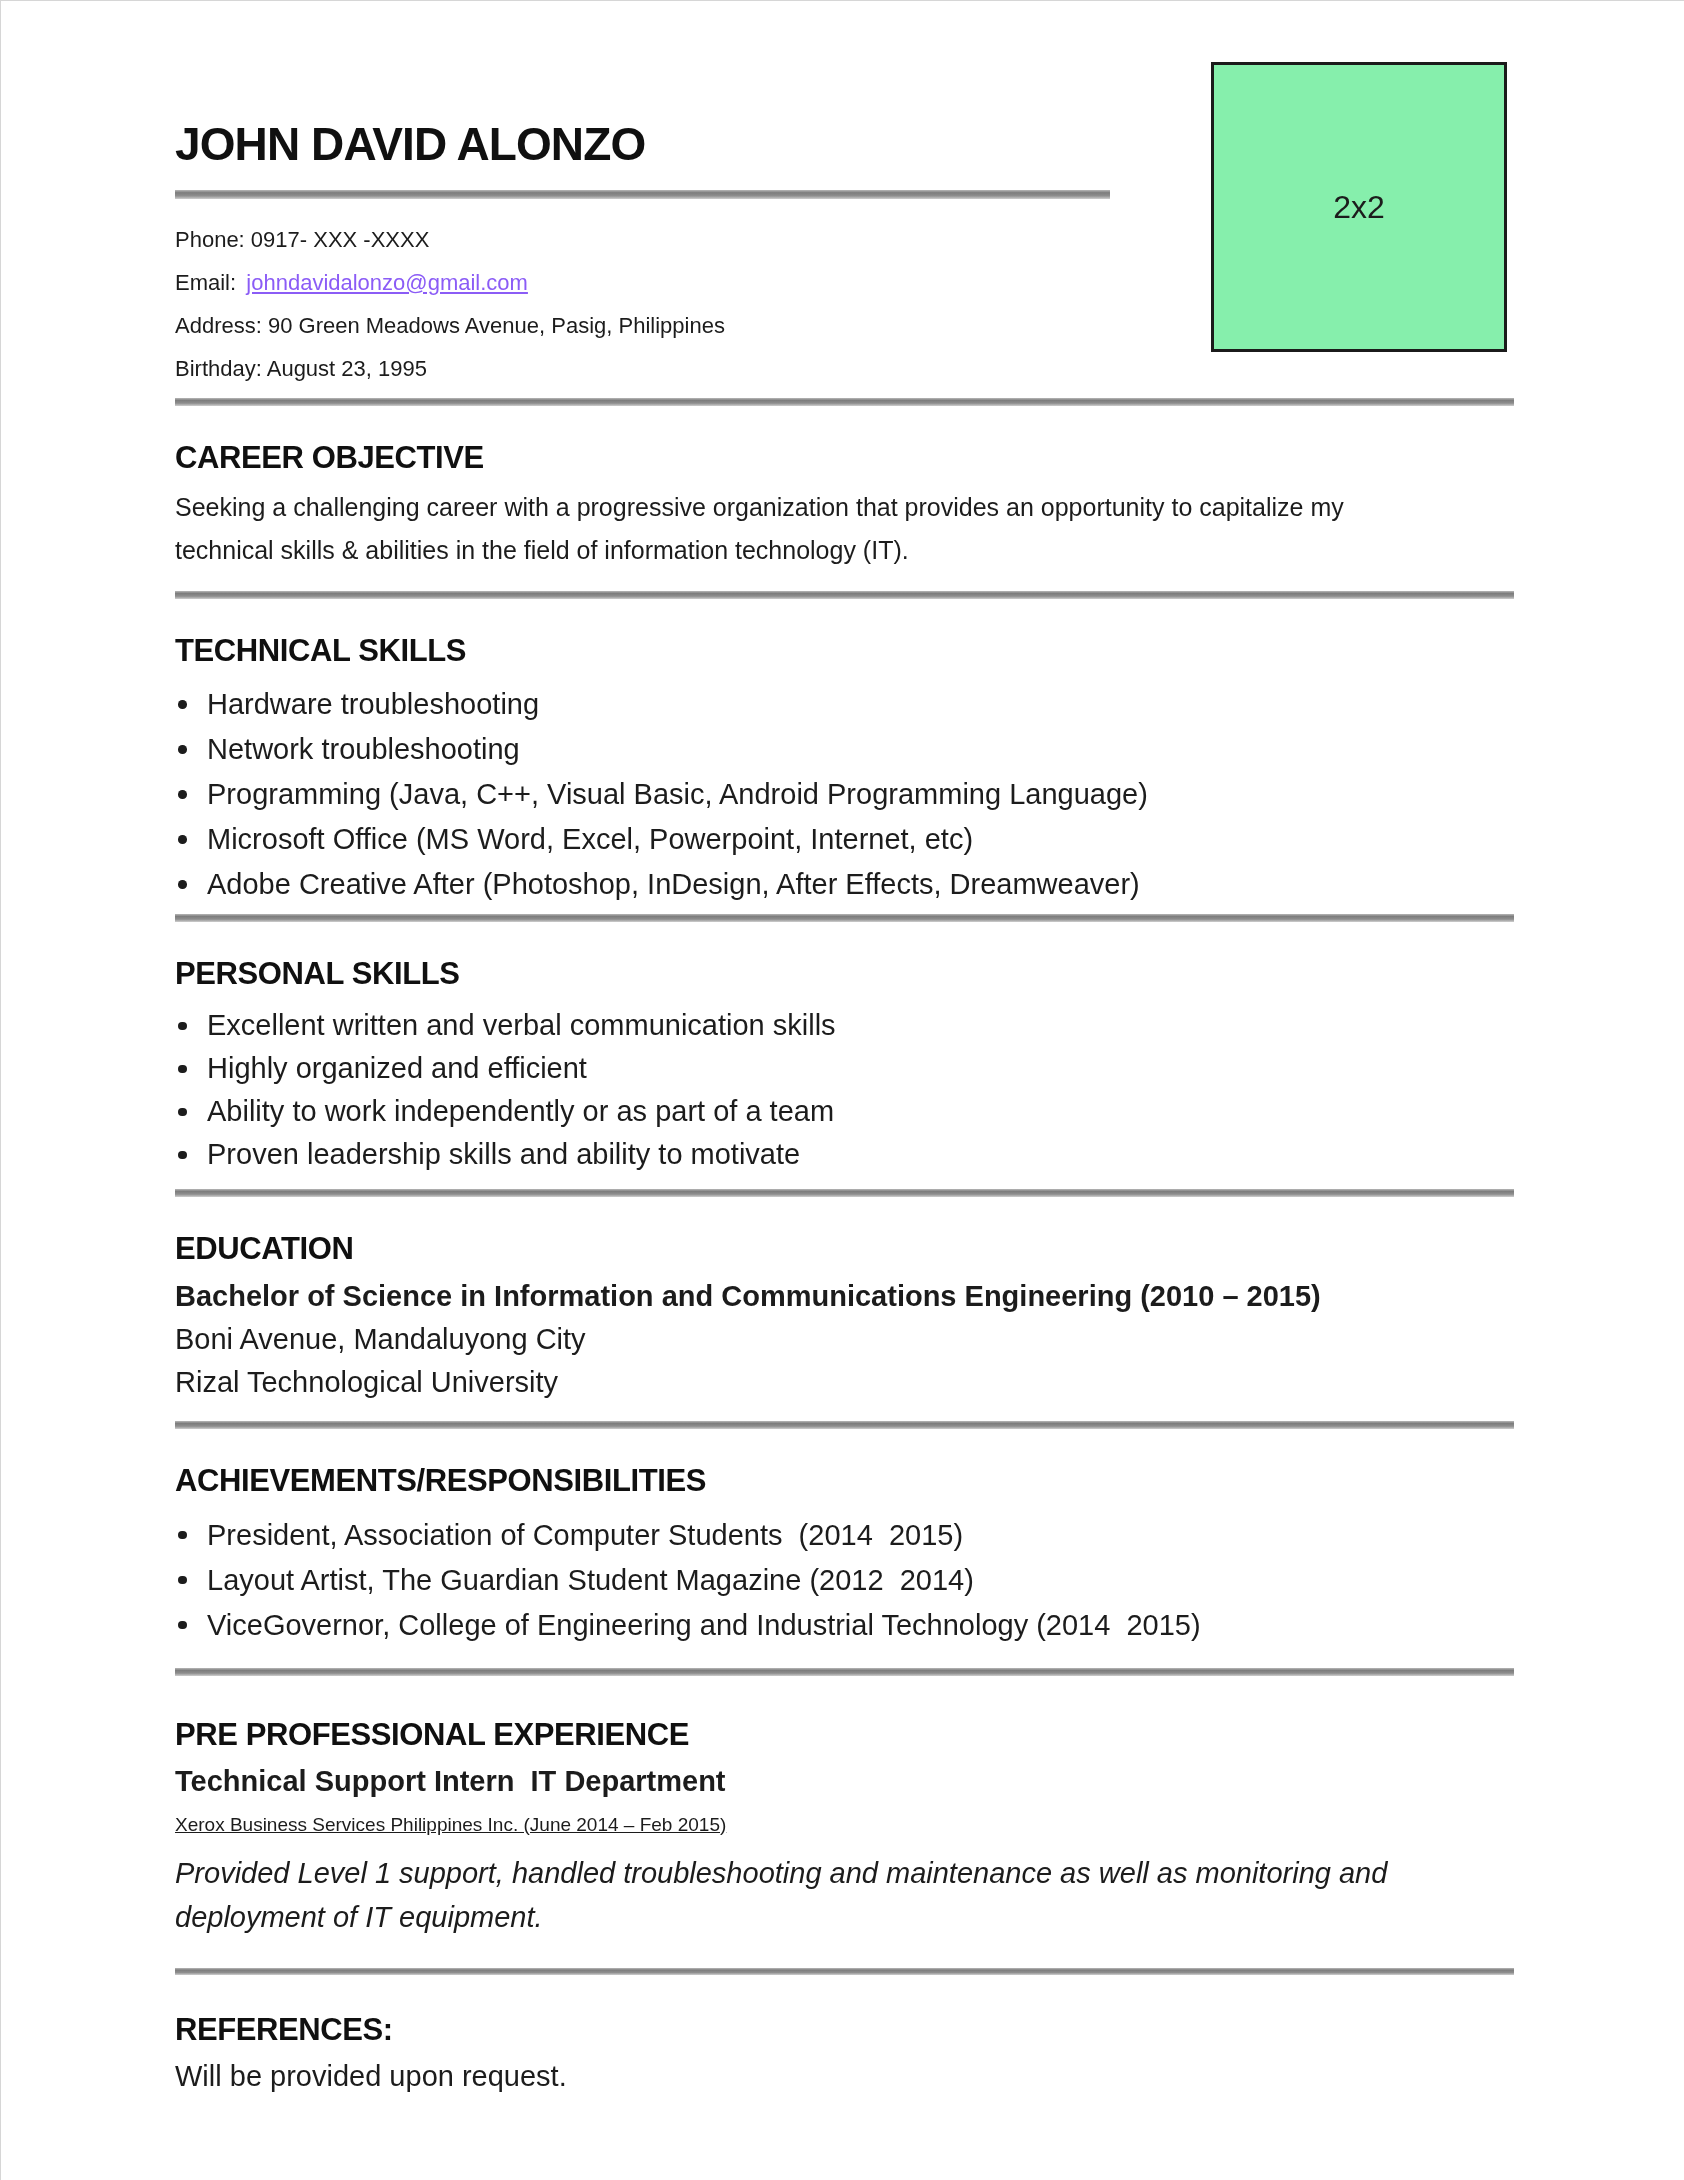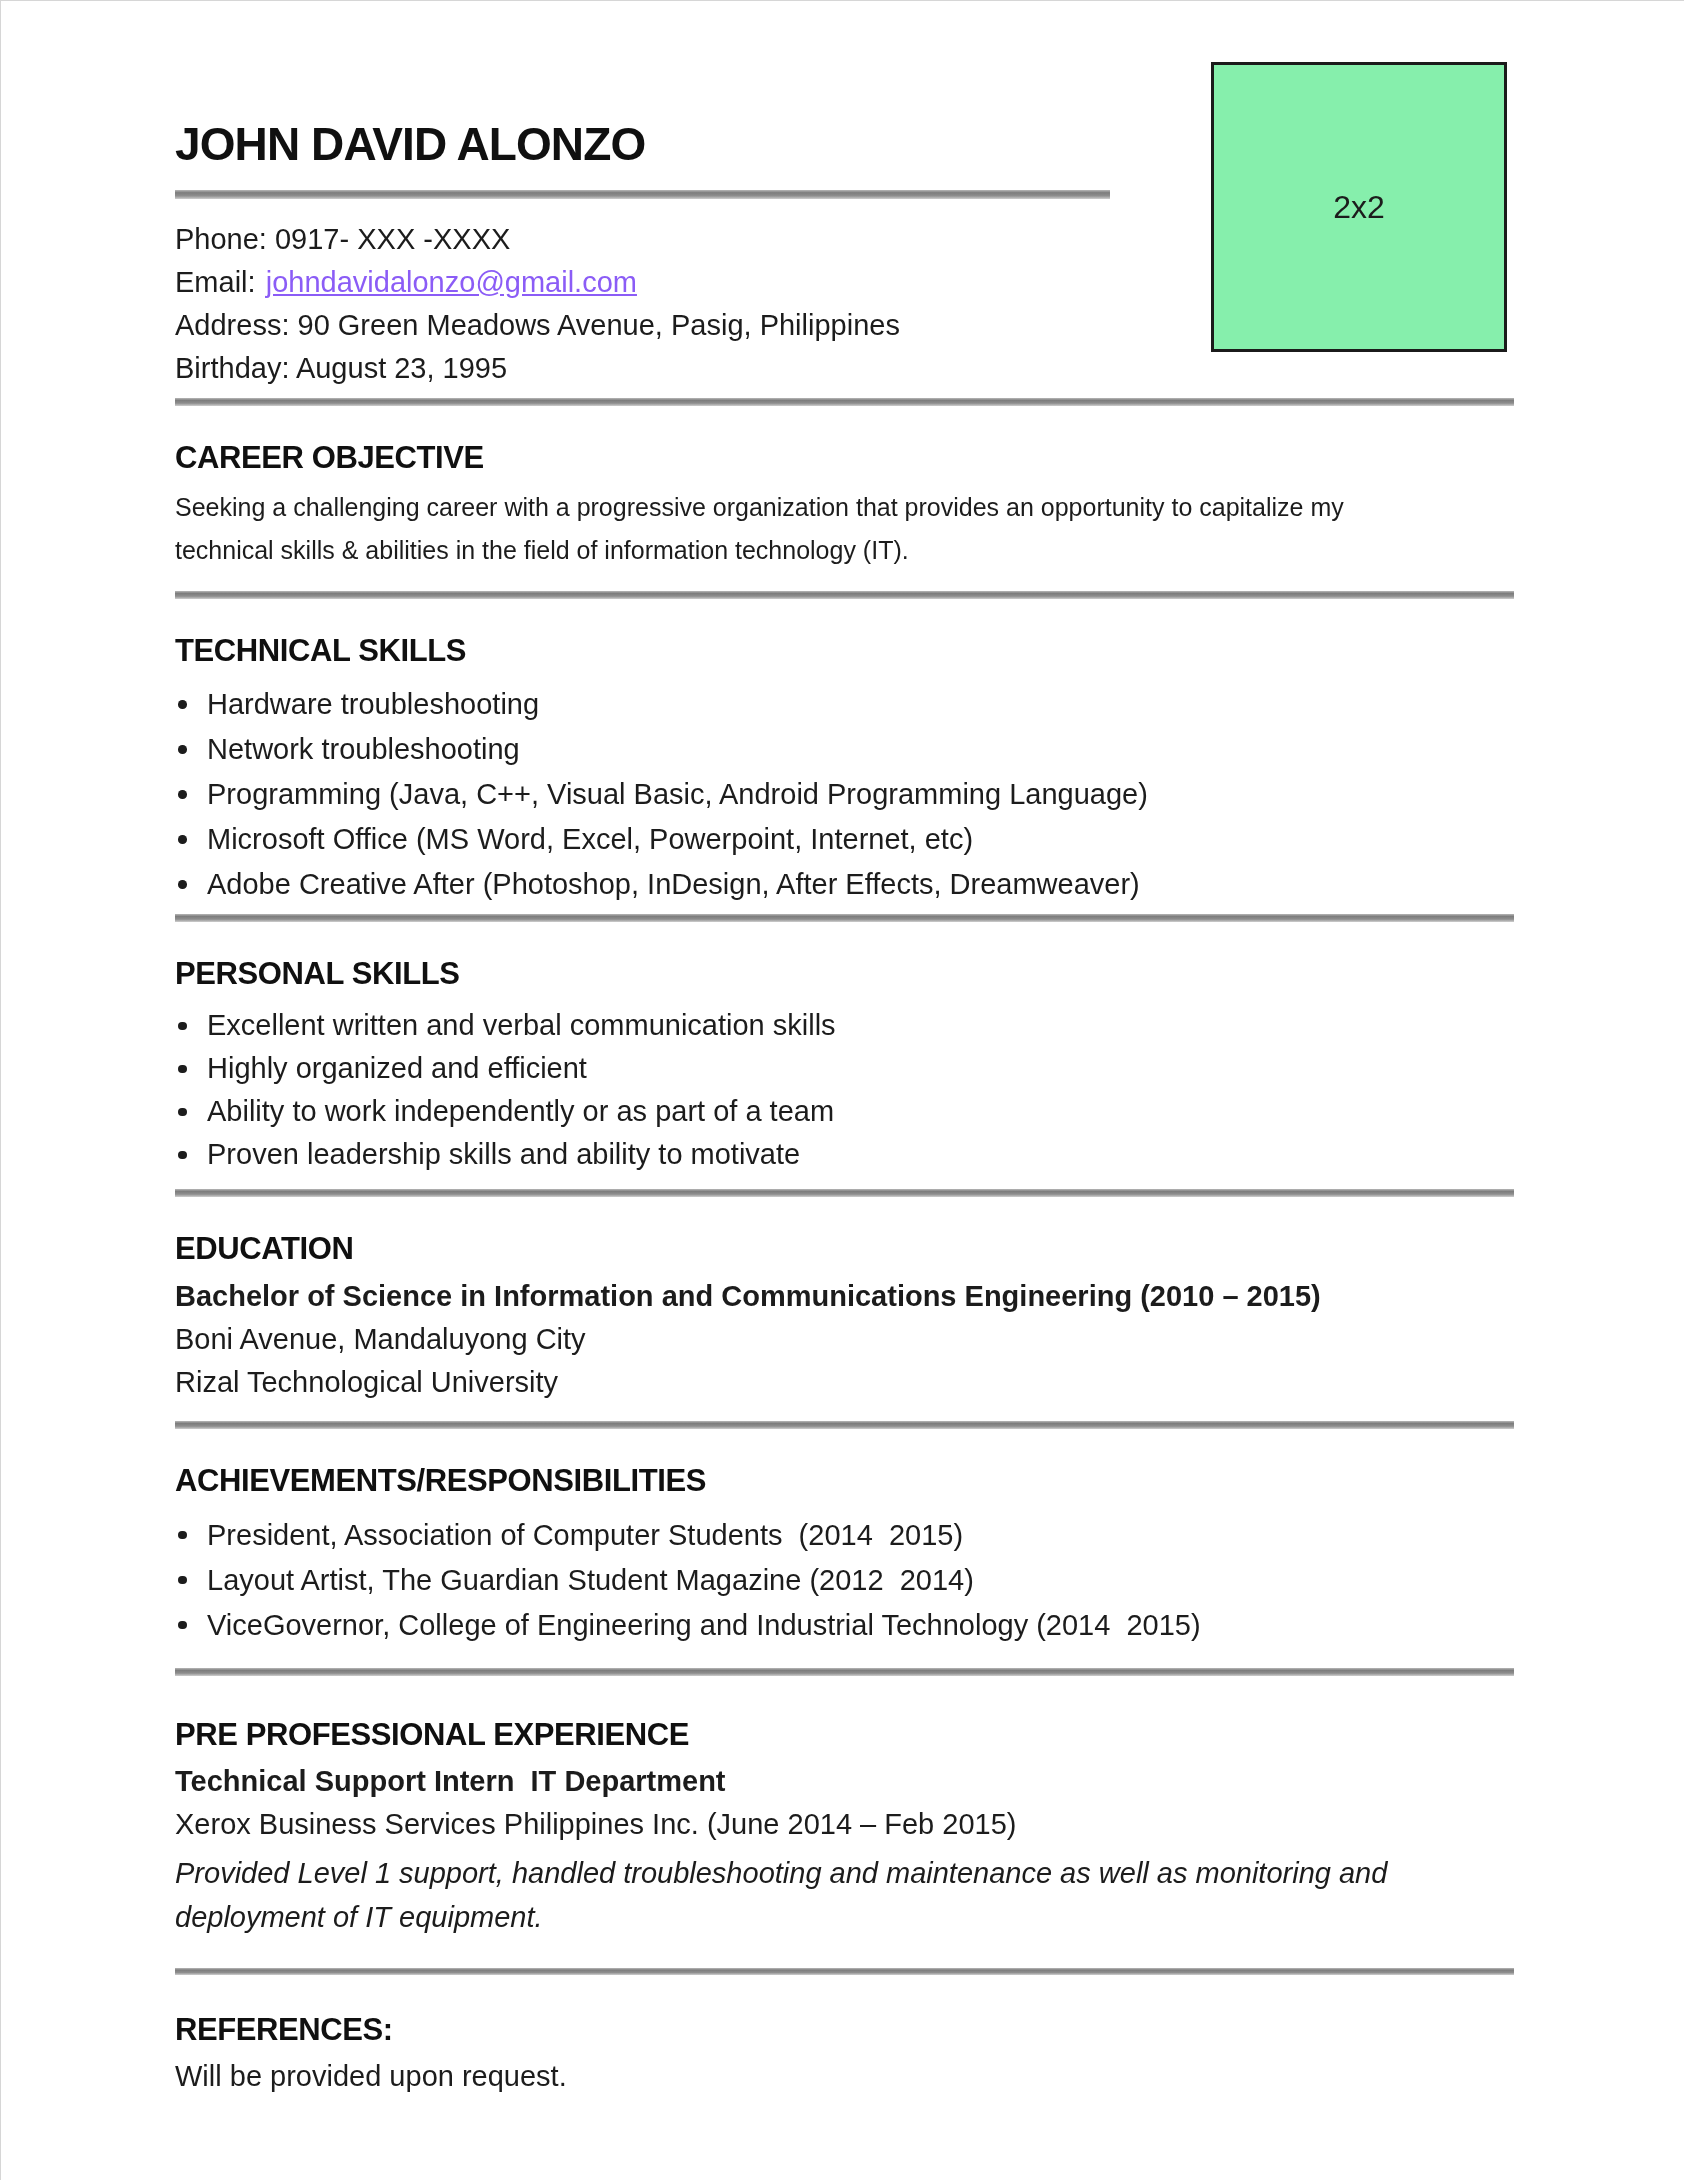--- a/index.html
+++ b/index.html
@@ -32,21 +32,21 @@
     margin:116px 0 8px 0;
     font-size:46px; font-weight:bold;
     letter-spacing:-0.9px; color:#101010;
   }
   .name-rule {
     margin-top:19px;
     width:935px; height:8.5px;
     background:linear-gradient(to bottom,#b8b8b8 0%,#7d7d7d 30%,#8e8e8e 65%,#cfcfcf 100%);
   }
 
-  .contact { margin-top:19px; font-size:29px; line-height:43px; }
+  .contact { margin-top:19px; font-size:22px; line-height:43px; }
   .contact .line { white-space:nowrap; }
   .email-label { margin-right:10.2px; }
   a.email-link { color:#8b5cf6; text-decoration:underline; cursor:pointer; }
 
   .divider {
     height:7.7px;
     background:linear-gradient(to bottom,#b8b8b8 0%,#7d7d7d 30%,#8e8e8e 65%,#cfcfcf 100%);
   }
   .divider.d1 { margin-top:8.5px; }
   .divider.d2 { margin-top:19px; }
@@ -74,21 +74,21 @@
   ul.blist.tight li { line-height:43px; }
   ul.blist li::before {
     content:""; position:absolute; left:3.4px; top:18px;
     width:8.5px; height:8.5px; border-radius:50%; background:#1c1c1c;
   }
 
   .edu-lines { margin-top:8.5px; font-size:29px; line-height:43px; }
   .bold-line { font-weight:bold; }
 
   .exp-role { margin-top:6.8px; font-size:29px; line-height:43px; font-weight:bold; }
-  .exp-company { font-size:29px; line-height:43px; }
+  .exp-company { font-size:19px; line-height:43px;text-decoration:underline; }
   .exp-desc { margin-top:5.1px; font-size:29px; line-height:44px; font-style:italic; max-width:1312px; }
 
   .ref-body { margin-top:6.8px; font-size:29px; line-height:43px; }
 </style>
 </head>
 <body>
 
 <div class="page">
 
   <div class="photo-box">

